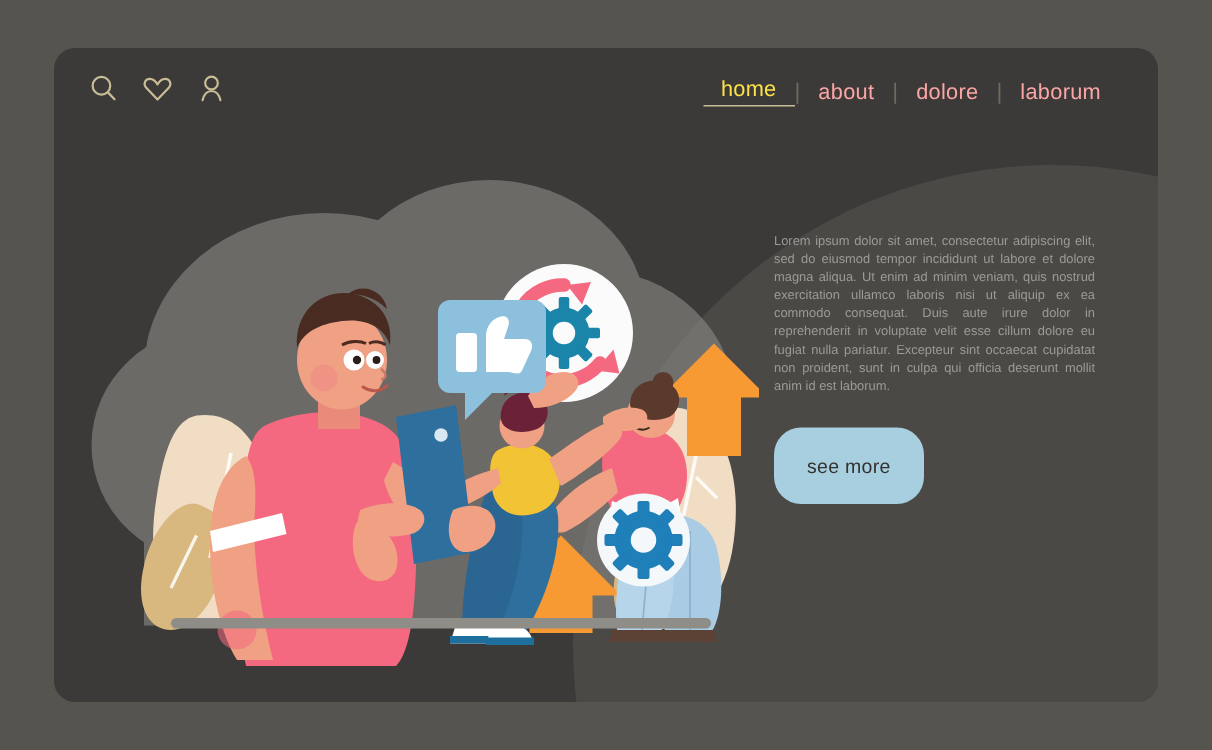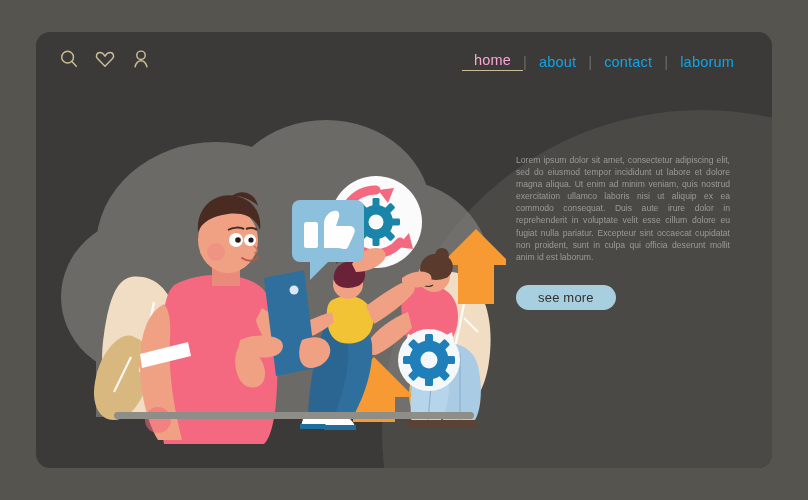--- a/index.html
+++ b/index.html
@@ -42,29 +42,29 @@
   }
   .ic{width:22px;height:22px;display:block;}
   .ic svg{display:block;width:22px;height:22px;}
 
   .nav{
     position:absolute;right:26px;top:20px;
     display:flex;align-items:center;
     gap:0px;
   }
   .nav a{
-    color:#0ea5e9;
+    color:#fca5a5;
     font-size:14.5px;
     text-decoration:none;
     padding:0 12px;
     letter-spacing:.2px;
     white-space:nowrap;
   }
   .nav a.active{
-    color:#f9a8d4;
+    color:#fde047;
     border-bottom:1.4px solid #c9bc96;
     padding-bottom:2px;
   }
   .nav .sep{
     color:#6e6a5f;
     font-size:15px;
     line-height:1;
     user-select:none;
   }
 
@@ -89,21 +89,21 @@
     margin:0;
     width:214px;
   }
   .cta{
     margin-top:22px;
     display:inline-block;
     background:#a7cfe0;
     color:#33312f;
     border:none;
     border-radius:18px;
-    padding:5px 22px;
+    padding:18px 22px;
     font-size:13px;
     font-family:"Liberation Sans", sans-serif;
     cursor:pointer;
     letter-spacing:.2px;
   }
 
   
   .illus{
     position:absolute;left:0;top:40px;width:470px;height:396px;
     z-index:4;
@@ -308,21 +308,21 @@
               <path d="M5.5 20.5 C6.6 16 9 13.8 12 13.8 C15 13.8 17.4 16 18.5 20.5"></path>
           </svg>
         </span>
       </div>
 
       <nav class="nav">
         <a href="#" class="active">home</a>
         <span class="sep">|</span>
         <a href="#">about</a>
         <span class="sep">|</span>
-        <a href="#">contact</a>
+        <a href="#">dolore</a>
         <span class="sep">|</span>
         <a href="#">laborum</a>
       </nav>
     </div>
 
     <div class="content">
       <p class="para">Lorem ipsum dolor sit amet, consectetur adipiscing elit, sed do eiusmod tempor incididunt ut labore et dolore magna aliqua. Ut enim ad minim veniam, quis nostrud exercitation ullamco laboris nisi ut aliquip ex ea commodo consequat. Duis aute irure dolor in reprehenderit in voluptate velit esse cillum dolore eu fugiat nulla pariatur. Excepteur sint occaecat cupidatat non proident, sunt in culpa qui officia deserunt mollit anim id est laborum.</p>
       <button class="cta">see more</button>
     </div>
 

